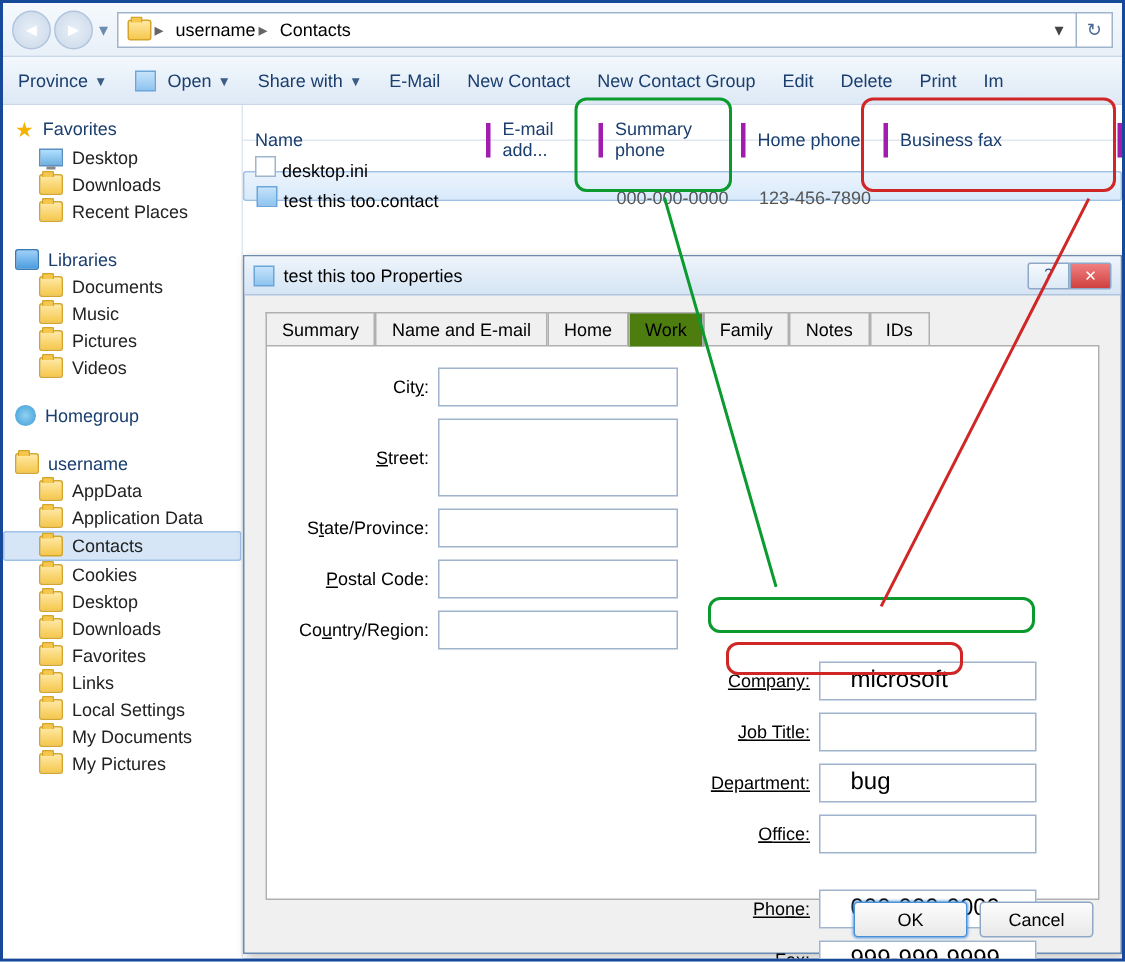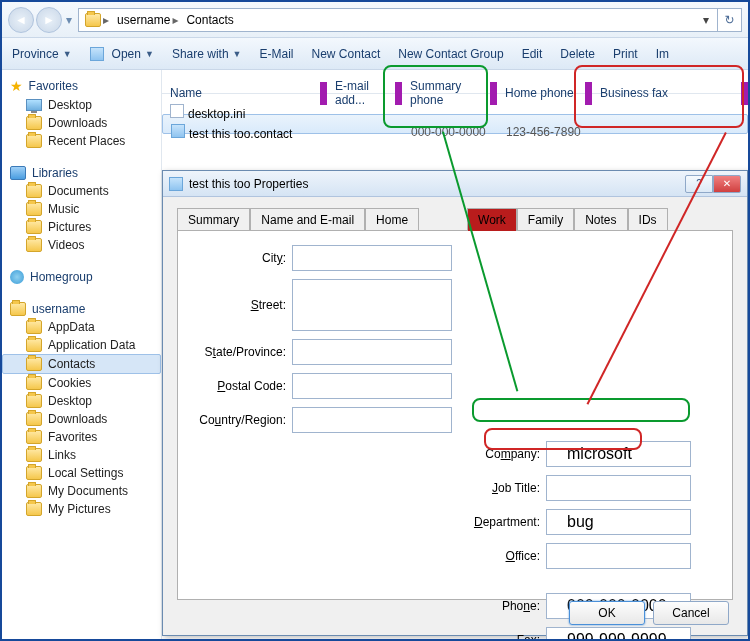--- a/index.html
+++ b/index.html
@@ -30,21 +30,21 @@
 .tree-head { display:flex; align-items:center; gap:6px; padding:2px 8px; color:#1a3e6e; font-weight:400; }
 .tree-item { display:flex; align-items:center; gap:6px; padding:2px 8px 2px 24px; color:#222; }
 .tree-item.sel { background:#d6e6f7; border:1px solid #9ec1e8; border-radius:2px; padding-left:23px; }
 .star-ico{color:#f5b301;font-size:14px;}
 .lib-ico{width:16px;height:14px;background:linear-gradient(#9fd0f7,#4a9de0);border:1px solid #3b7ab8;border-radius:2px;}
 .hg-ico{width:14px;height:14px;border-radius:50%;background:radial-gradient(#8fd0f0,#3b9dd8);}
 
 
 .content { flex:1; position:relative; }
 .col-head { height:24px; border-bottom:1px solid #e0e7ef; display:flex; align-items:center; color:#1a3e6e; }
-.col { padding:0 8px; border-right:7px solid #a21caf; height:100%; display:flex;align-items:center;margin-top:23px; }
+.col { padding:0 8px; border-right:3px solid #a21caf; height:100%; display:flex;align-items:center;margin-top:23px; }
 .col.name{width:165px;} .col.email{width:75px;} .col.bp{width:95px;} .col.hp{width:95px;} .col.bf{flex:1;}
 .row { height:20px; display:flex; align-items:center; }
 .row .cell{padding:0 8px;margin-top:16px;}
 .row.sel{background:linear-gradient(#eaf3fc,#d9eafb);border:1px solid #9ec1e8;border-radius:2px;}
 .file-ico{width:14px;height:14px;background:#fff;border:1px solid #a0b4ce;display:inline-block;margin-right:4px;}
 .contact-ico{width:14px;height:14px;background:linear-gradient(#c5e3fb,#8fc4f0);border:1px solid #6ba6da;display:inline-block;margin-right:4px;}
 
 
 .hl-green{position:absolute;border:2px solid #0a9a2e;border-radius:8px;pointer-events:none;z-index:60;}
 .hl-red{position:absolute;border:2px solid #d02626;border-radius:8px;pointer-events:none;z-index:60;}
@@ -55,29 +55,29 @@
 .dlg-title { height:26px; background:linear-gradient(#eef4fb,#d5e4f4); display:flex; align-items:center; padding:0 6px; border-bottom:1px solid #b0c4de; }
 .dlg-title .icon{margin-right:6px;}
 .dlg-title .t{flex:1;}
 .dlg-ctrls{display:flex;gap:0;}
 .dlg-ctrl{width:28px;height:18px;border:1px solid #8fa8c8;background:linear-gradient(#f5f9fd,#dce9f6);display:flex;align-items:center;justify-content:center;font-size:10px;}
 .dlg-ctrl.help{border-radius:2px 0 0 2px;color:#3b5d88;}
 .dlg-ctrl.close{border-radius:0 2px 2px 0;background:linear-gradient(#f08080,#d04040);color:#fff;}
 
 .tab-strip{display:flex;padding:10px 14px 0 14px;gap:0;}
 .tab{padding:4px 10px;border:1px solid #b0b0b0;border-bottom:none;background:#f0f0f0;position:relative;top:1px;}
-.tab.active{background:#b91c1c;z-index:2;margin-left:48px;}
+.tab.active{background:#4d7c0f;z-index:2;}
 .tab-body{background:#fff;margin:0 14px;border:1px solid #b0b0b0;height:370px;padding:14px 18px;position:relative;}
 
 .form-row{display:flex;align-items:center;margin-bottom:8px;}
 .form-row label{text-align:right;padding-right:6px;}
 .form-row input,.form-row textarea{border:1px solid #a0b4ce;padding:3px 20px;font-size:16px;}
 .left-col{width:280px;float:left;}
 .right-col{width:250px;float:right;}
-.left-col label{width:96px;} .right-col label{width:82px;}
+.left-col label{width:96px;} .right-col label{width:82px;text-decoration:underline;}
 .left-col input{width:160px;} .right-col input{width:145px;}
 textarea{width:160px;height:52px;resize:none;}
 .und{text-decoration:underline;}
 
 .dlg-foot{position:absolute;bottom:10px;right:18px;display:flex;gap:8px;justify-content:flex-end;}
 .dlg-foot button{width:76px;padding:4px 0;border:1px solid #8fa8c8;background:linear-gradient(#fdfdfd,#e8e8e8);border-radius:3px;}
 .dlg-foot button.ok{border-color:#4a90d9;box-shadow:0 0 2px #4a90d9;}
 
 .monitor-ico{width:16px;height:12px;background:linear-gradient(#b0e0ff,#70b0e0);border:1px solid #5a90c0;display:inline-block;position:relative;}
 .monitor-ico::after{content:"";position:absolute;bottom:-3px;left:4px;width:6px;height:2px;background:#888;}

